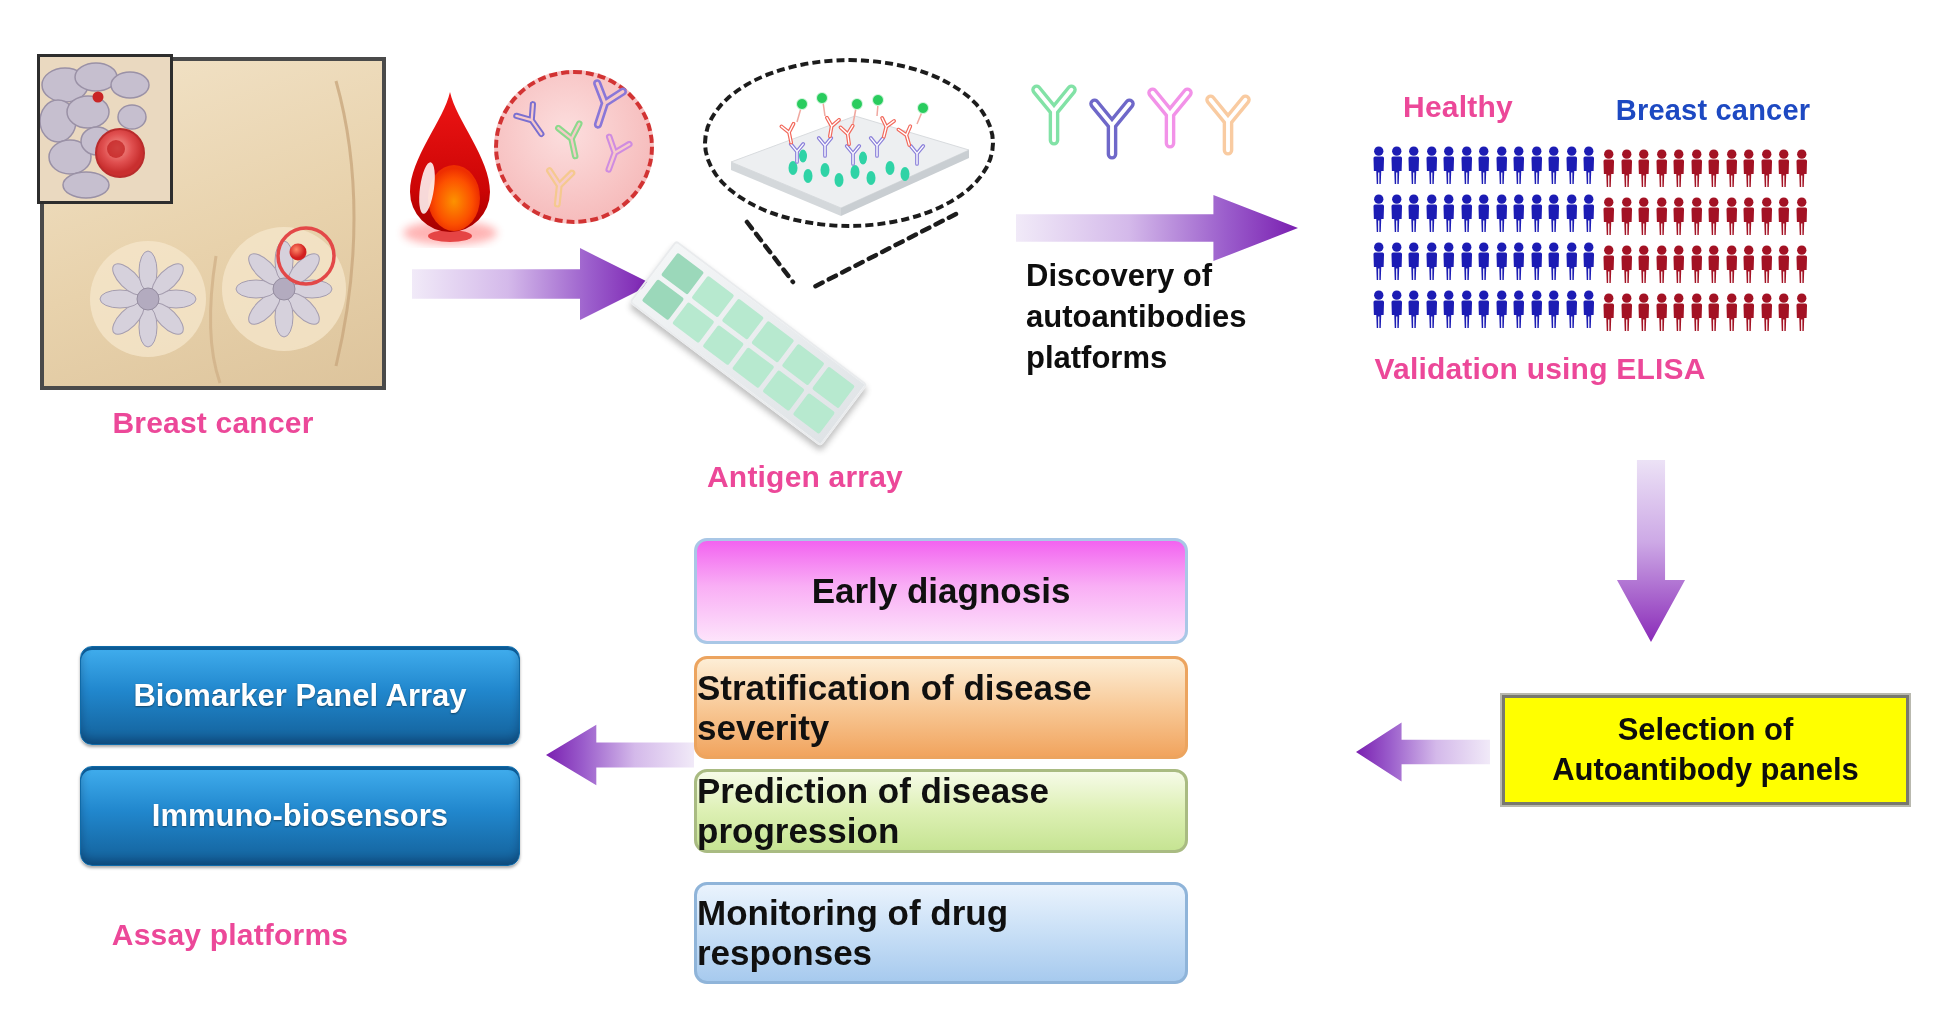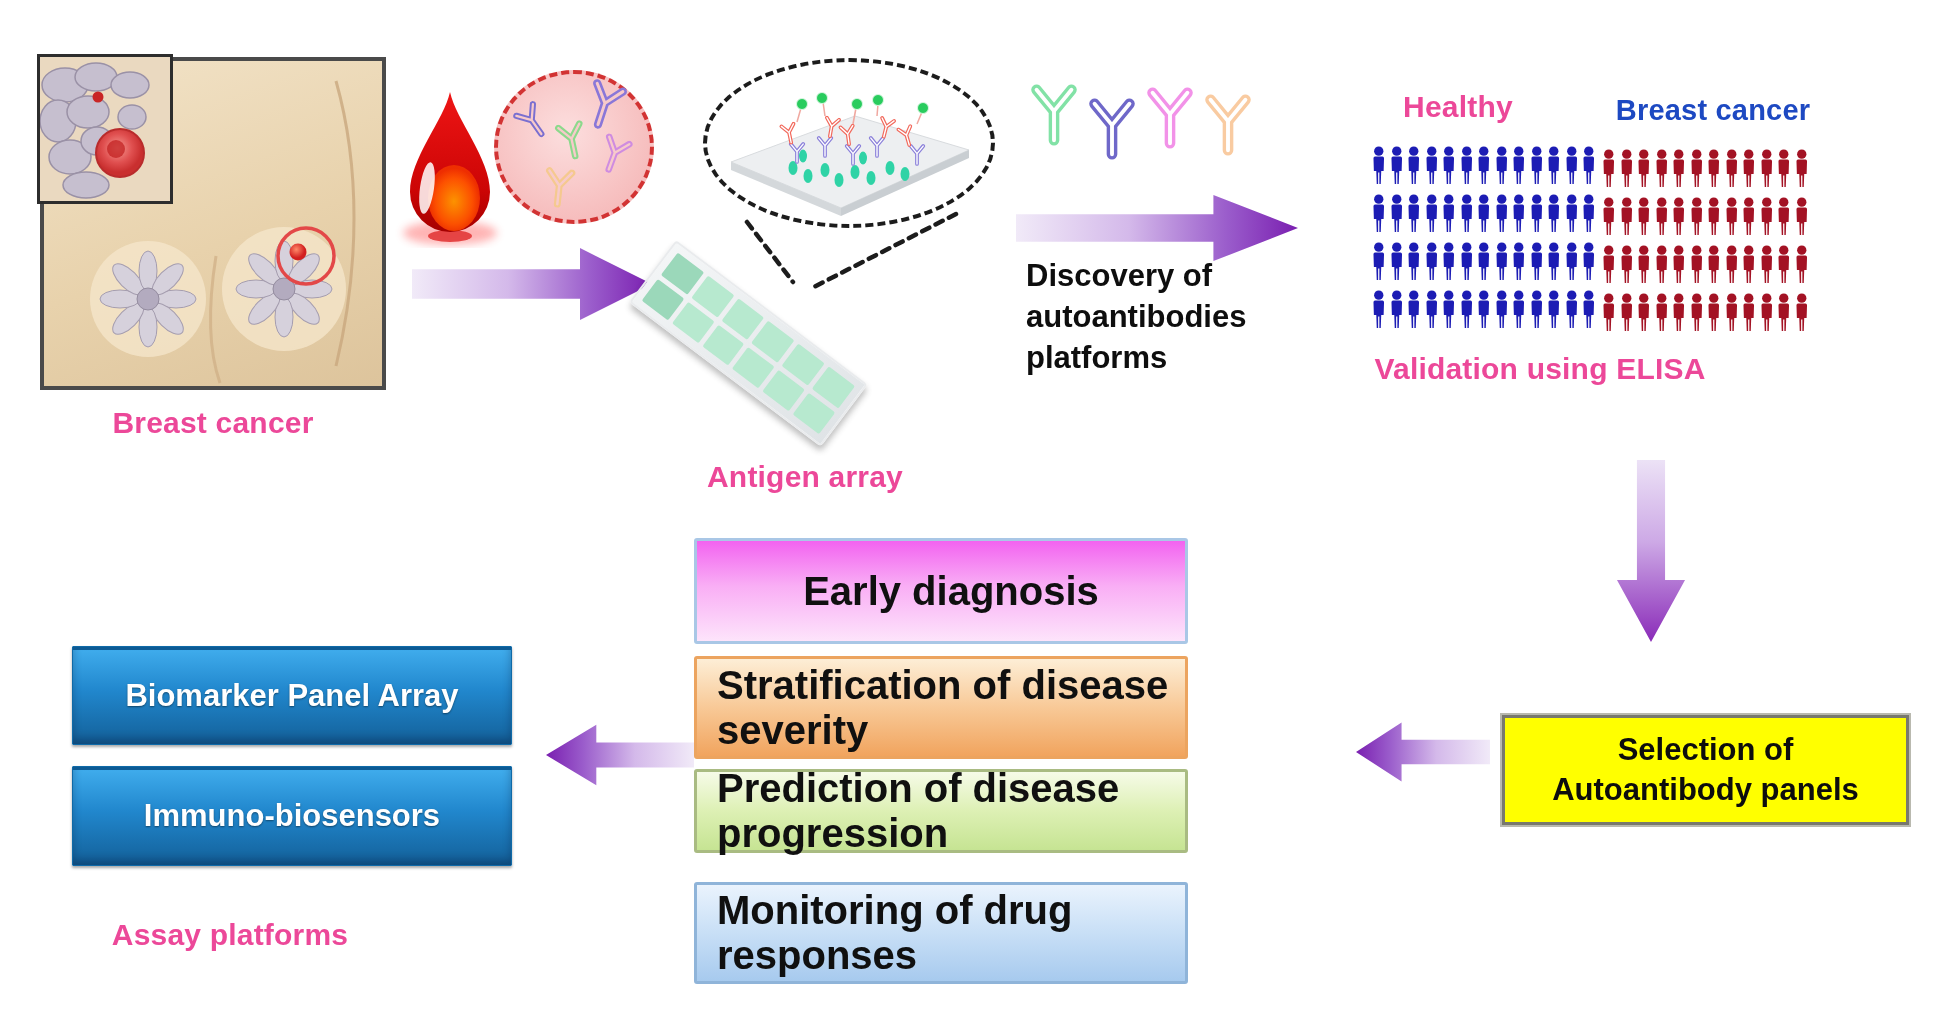--- a/index.html
+++ b/index.html
@@ -64,36 +64,36 @@
   .cohort{position:absolute;display:flex;flex-wrap:wrap;column-gap:2px;row-gap:5px;align-content:flex-start;}
   #healthy-grid{left:1371px;top:144px;}
   #cancer-grid{left:1601px;top:147px;}
   .person{width:15.5px;height:43px;display:block;}
   .cap-validation{left:1330px;top:352px;width:420px;}
 
   
   .sel-box{position:absolute;left:1502px;top:695px;width:407px;height:110px;background:#ffff00;
     border:3px solid #79796e;box-shadow:0 0 0 2px #b9b9af;box-sizing:border-box;
     display:flex;flex-direction:column;justify-content:center;align-items:center;
-    font-weight:bold;font-size:31px;line-height:40px;color:#0d0d0d;margin-top:20px;}
+    font-weight:bold;font-size:31px;line-height:40px;color:#0d0d0d;}
 
   
   .outcome{position:absolute;left:694px;width:494px;display:flex;align-items:center;justify-content:center;
-    font-weight:bold;font-size:40px;color:#101010;box-sizing:border-box;border-radius:3px;padding-left:20px;}
+    font-weight:bold;font-size:35px;color:#101010;box-sizing:border-box;border-radius:13px;}
   .o0{top:538px;height:106px;border:3px solid #a9c7e6;
       background:linear-gradient(180deg,#f263f0 0%,#f9aef5 45%,#fde4fb 100%);}
   .o1{top:656px;height:103px;border:3px solid #eca45f;
       background:linear-gradient(180deg,#fdeed6 0%,#f8c997 50%,#f1a45e 100%);}
   .o2{top:769px;height:84px;border:3px solid #a9bb82;
       background:linear-gradient(180deg,#f6fbe8 0%,#ddf0b4 50%,#c6e493 100%);}
   .o3{top:882px;height:102px;border:3px solid #8fb4d9;
       background:linear-gradient(180deg,#eaf3fd 0%,#c8dff6 50%,#a7caee 100%);}
 
   
-  .platform{position:absolute;left:72px;width:440px;border-radius:1px;border:1px solid #0f6aa8;
+  .platform{position:absolute;left:80px;width:440px;border-radius:12px;border:1px solid #0f6aa8;
     background:linear-gradient(180deg,#41aeee 0%,#2187cd 45%,#136099 100%);
     box-shadow:inset 0 3px 0 #0c5a94, inset 0 -5px 8px rgba(0,10,40,.28), 0 2px 3px rgba(0,0,0,.35);
     display:flex;align-items:center;justify-content:center;box-sizing:border-box;
     font-weight:bold;font-size:31px;color:#ffffff;text-shadow:0 1px 2px rgba(0,0,0,.45);}
   .p0{top:646px;height:99px;}
   .p1{top:766px;height:100px;}
   .cap-assay{left:75px;top:918px;width:310px;}
 </style>
 </head>
 <body>

